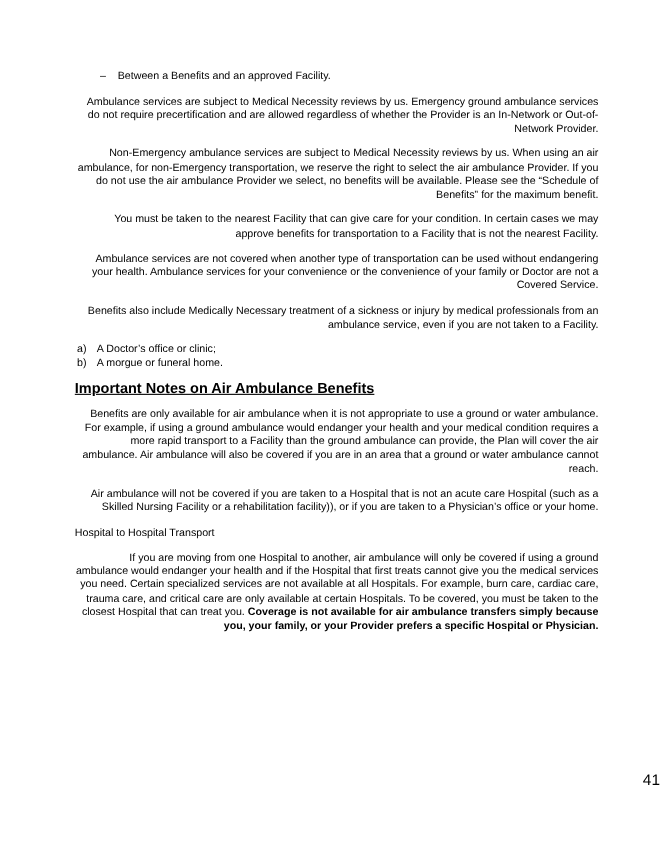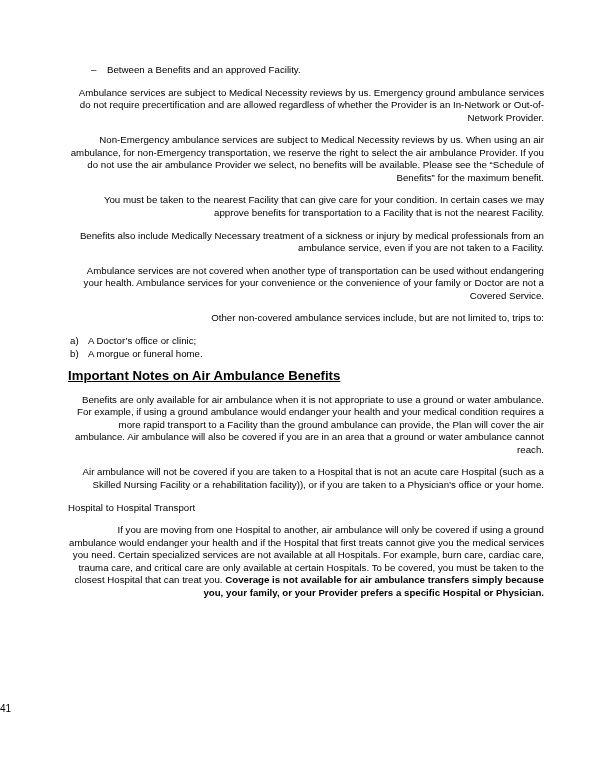--- a/index.html
+++ b/index.html
@@ -62,42 +62,41 @@
     margin: 2px 0 10.4px 0;
   }
   .final-paragraph strong {
     font-weight: bold;
   }
   .page-number {
     position: absolute;
     top: 703px;
     left: 0;
     right: 0;
-    text-align: left;
-    font-size: 10px;
+    text-align: right;
+    font-size: 14px;
     line-height: 12.4px;
   }
 </style>
 </head>
 <body>
 
 <div class="page">
   <div class="content">
 
     <div class="bullet-row">
       <span class="dash">–</span>
       <span>Between a Benefits and an approved Facility.</span>
     </div>
 
     <p>Ambulance services are subject to Medical Necessity reviews by us.  Emergency ground ambulance services do not require precertification and are allowed regardless of whether the Provider is an In-Network or Out-of-Network Provider.</p>
     <p>Non-Emergency ambulance services are subject to Medical Necessity reviews by us.  When using an air ambulance, for non-Emergency transportation, we reserve the right to select the air ambulance Provider. If you do not use the air ambulance Provider we select, no benefits will be available. Please see the “Schedule of Benefits” for the maximum benefit.</p>
     <p>You must be taken to the nearest Facility that can give care for your condition. In certain cases we may approve benefits for transportation to a Facility that is not the nearest Facility.</p>
+    <p>Ambulance services are not covered when another type of transportation can be used without endangering your health.  Ambulance services for your convenience or the convenience of your family or Doctor are not a Covered Service.</p>
     <p>Benefits also include Medically Necessary treatment of a sickness or injury by medical professionals from an ambulance service, even if you are not taken to a Facility.</p>
-    <p>Ambulance services are not covered when another type of transportation can be used without endangering your health.  Ambulance services for your convenience or the convenience of your family or Doctor are not a Covered Service.</p>
-    <p>Other non-covered ambulance services include, but are not limited to, trips to:</p>
 
     <div class="abc-list">
       <div class="abc-row">
         <span class="marker">a)</span>
         <span>A Doctor’s office or clinic;</span>
       </div>
       <div class="abc-row">
         <span class="marker">b)</span>
         <span>A morgue or funeral home.</span>
       </div>

